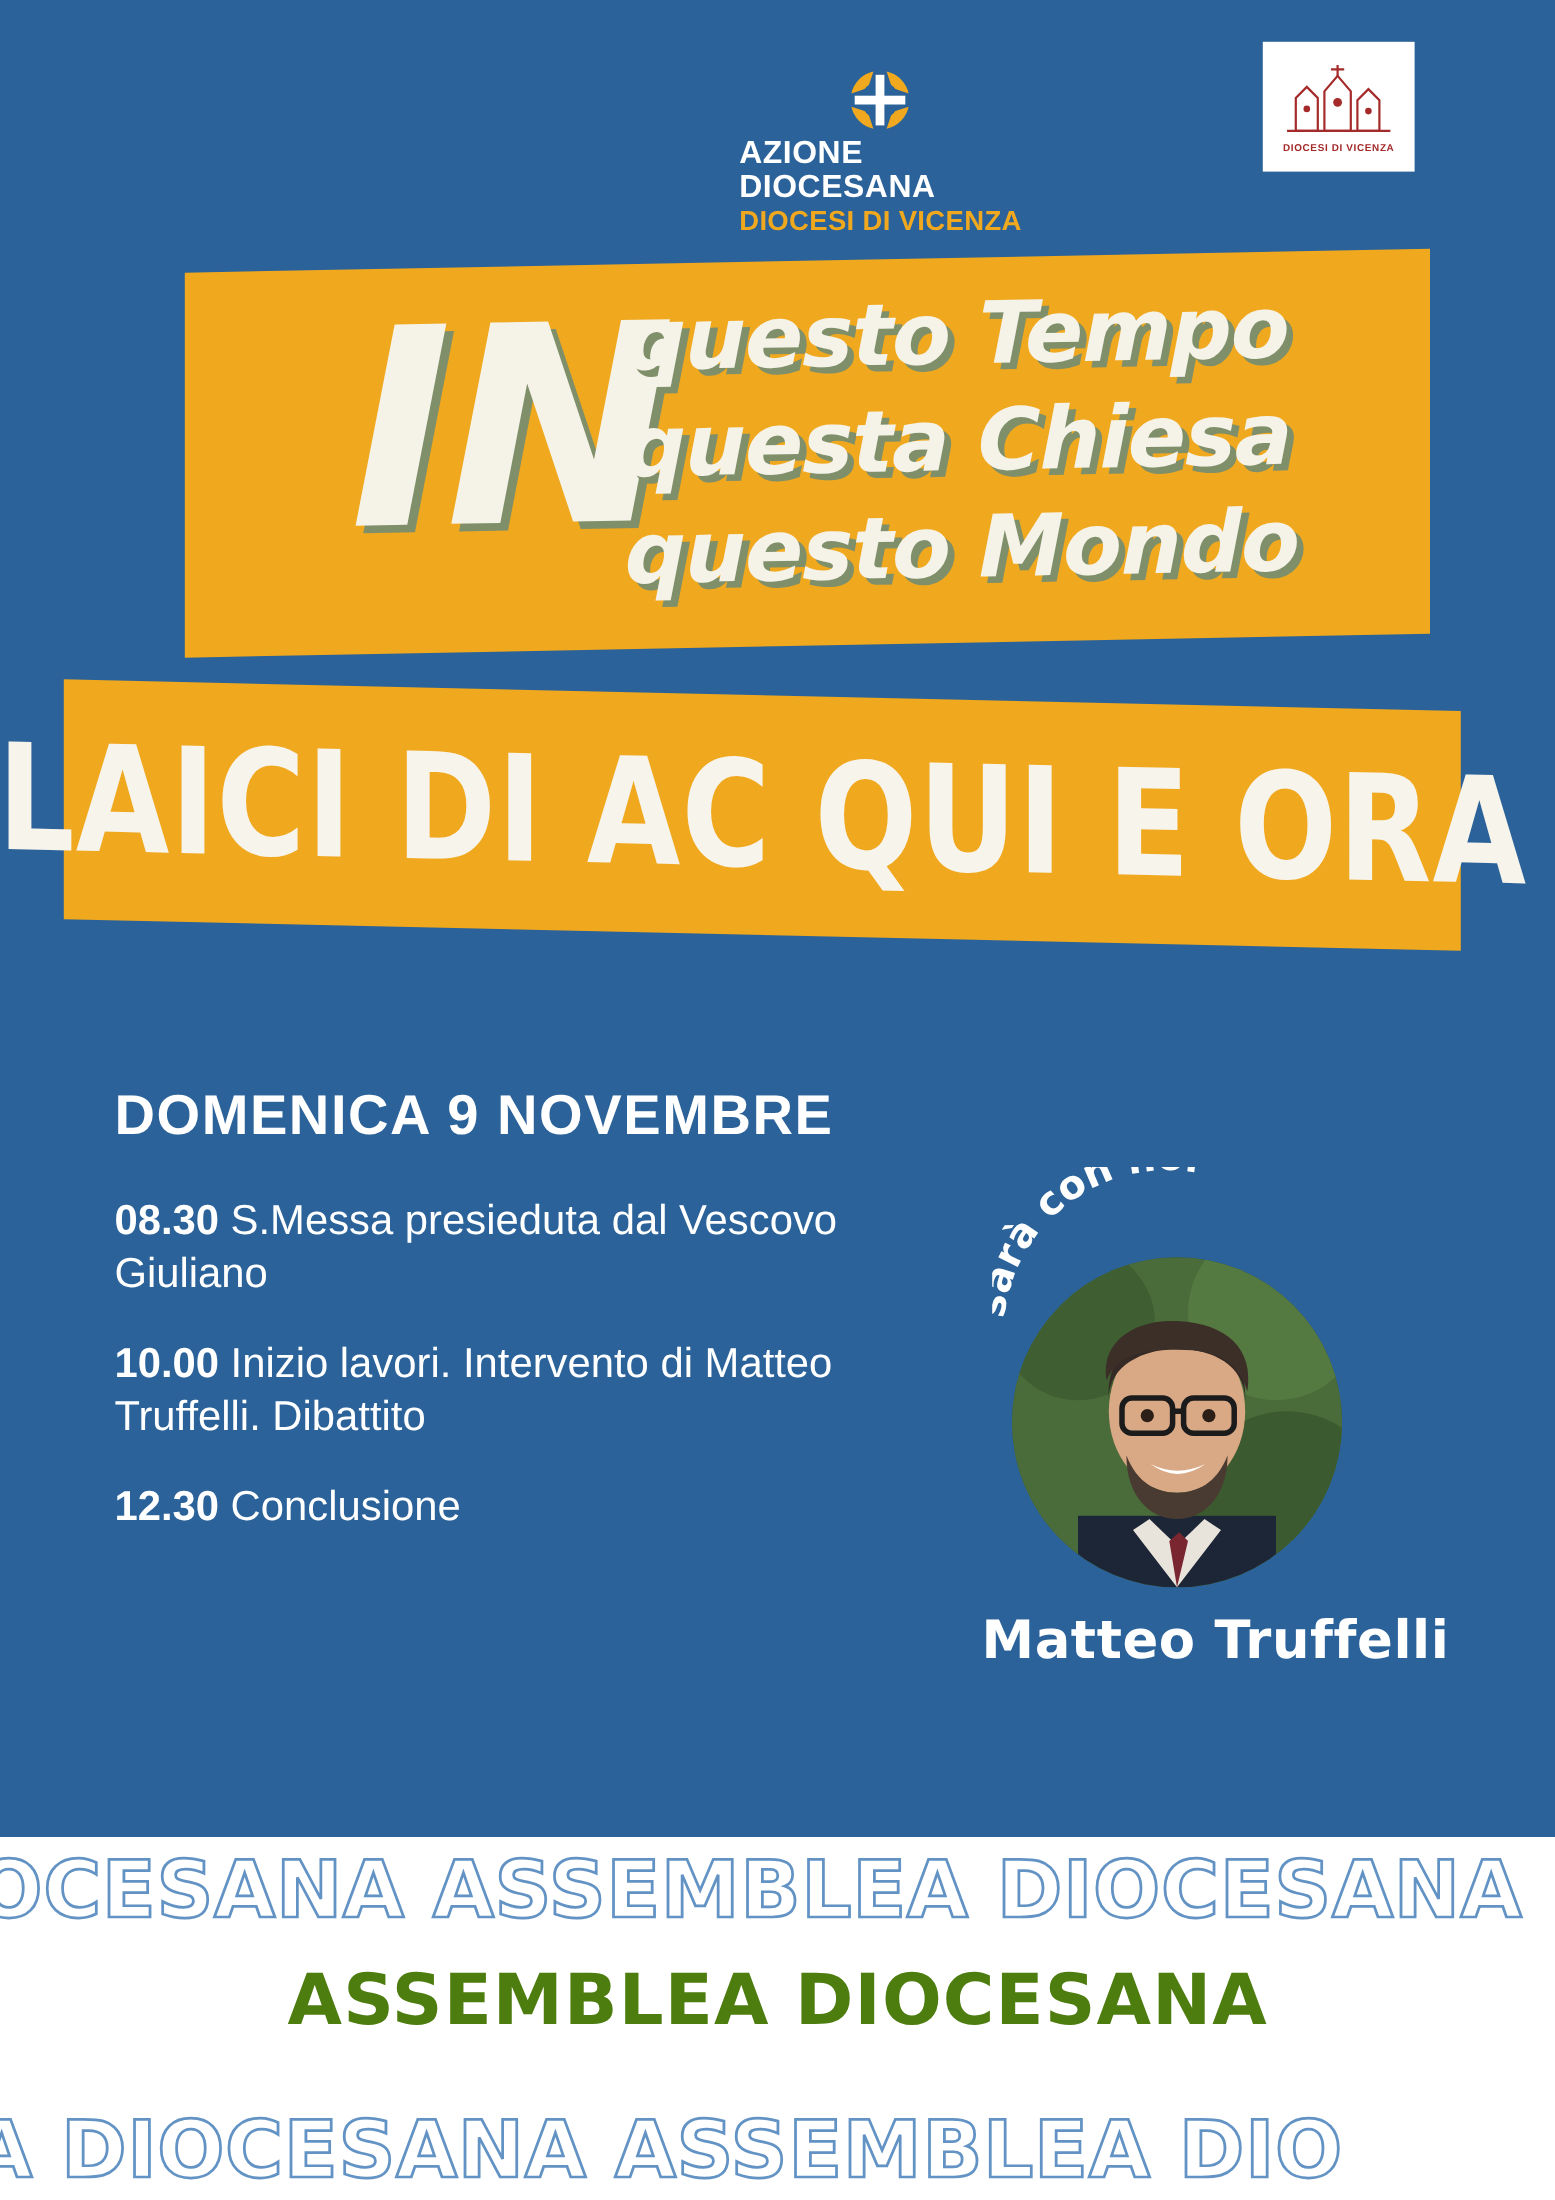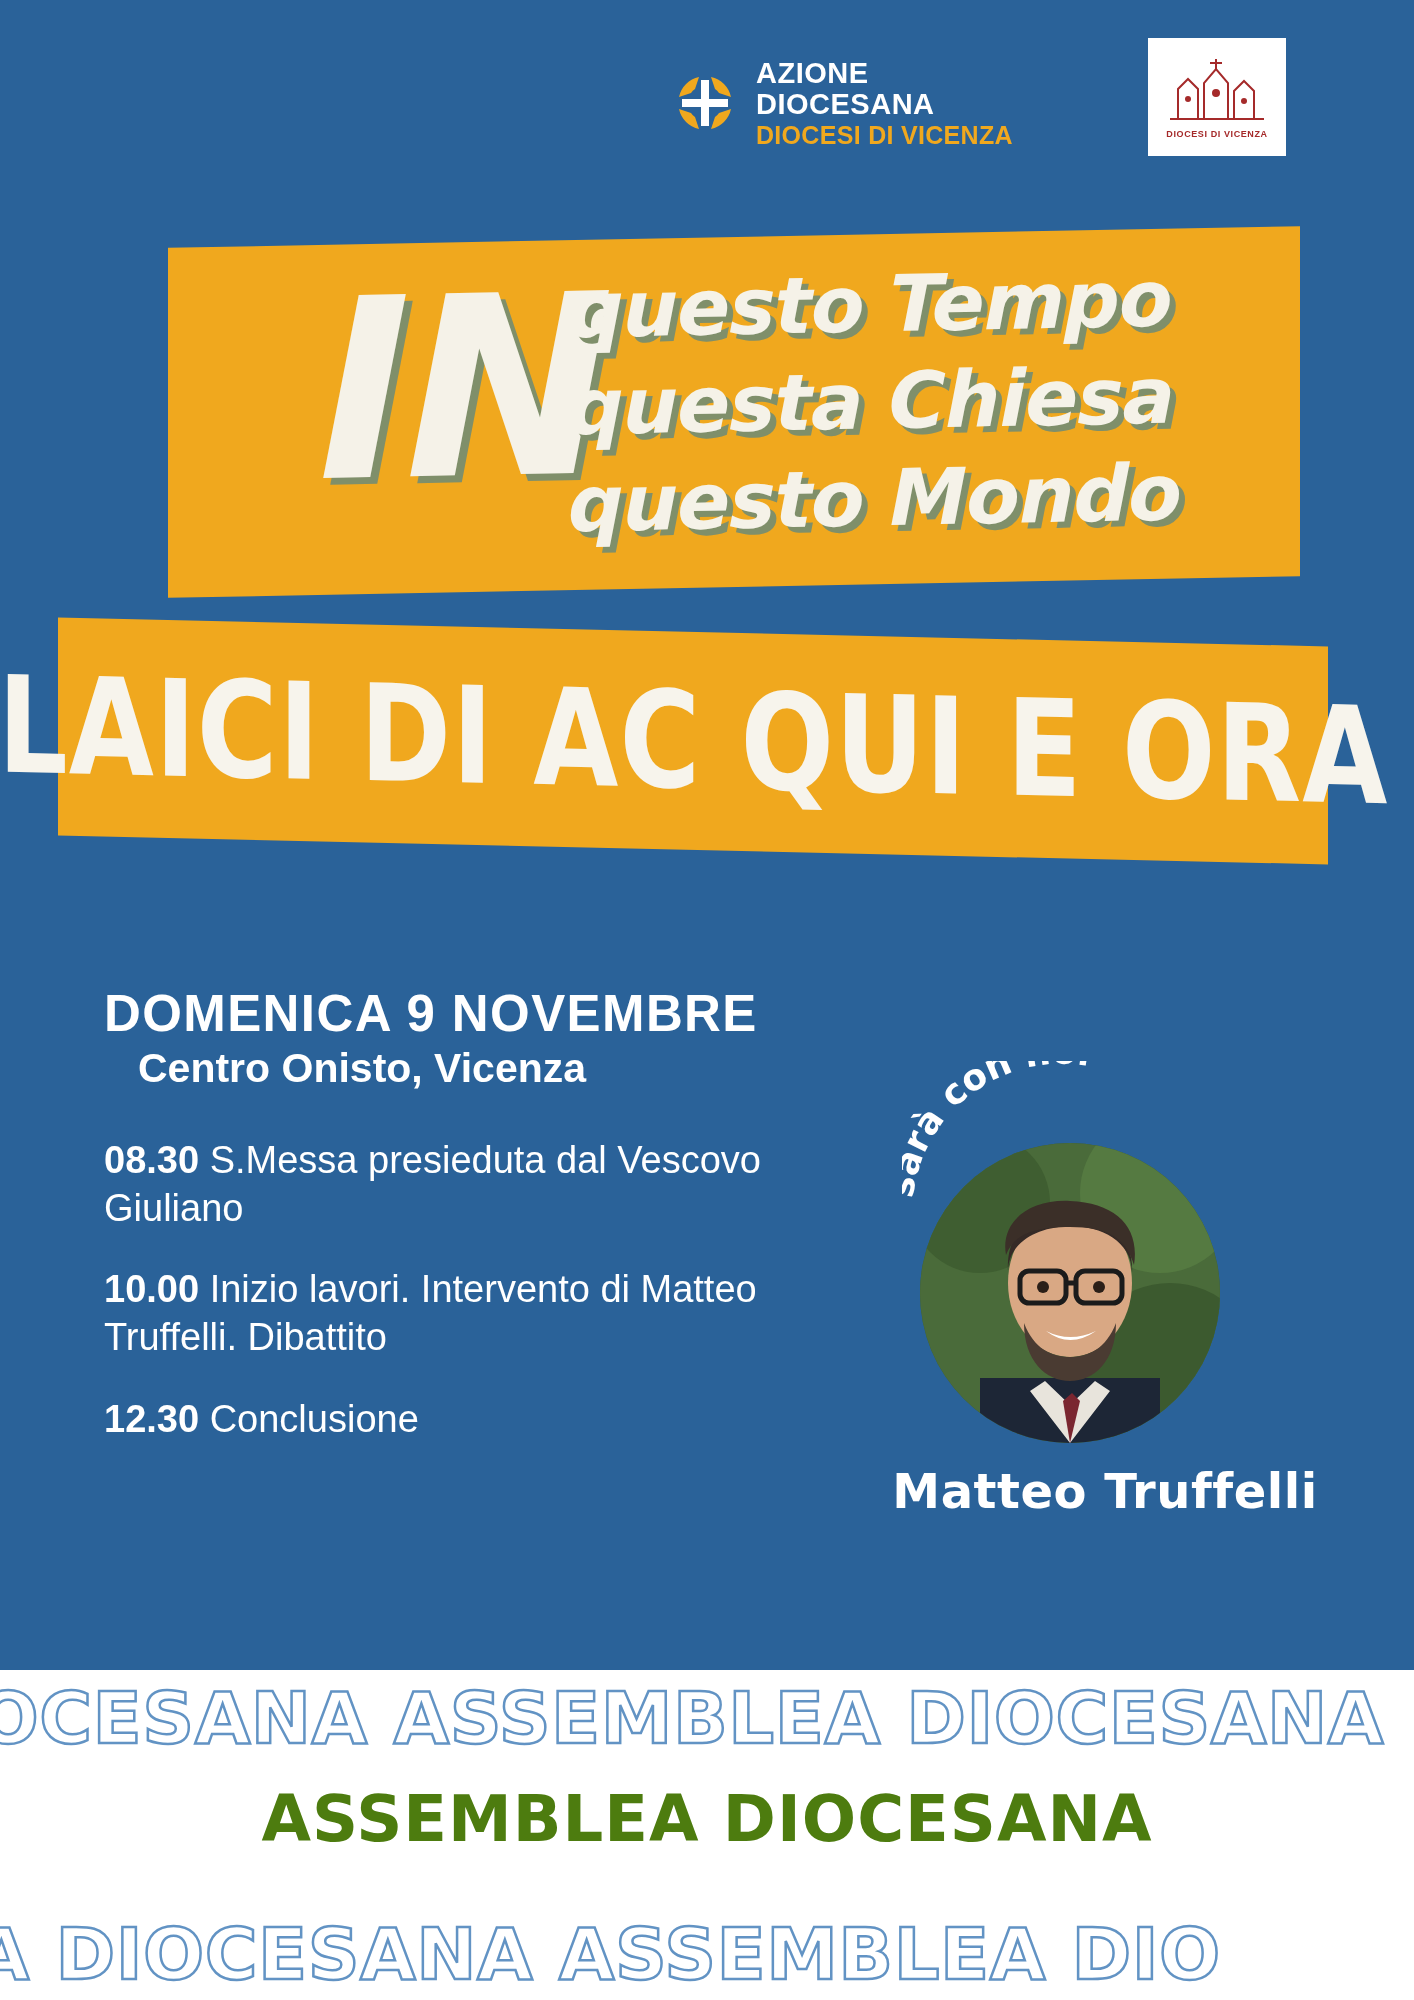--- a/index.html
+++ b/index.html
@@ -23,21 +23,21 @@
     left: 0;
     width: 100%;
     height: 120px;
   }
   .ac-logo {
     position: absolute;
     left: 672px;
     top: 28px;
     display: flex;
     align-items: center;
-    gap: 18px;
+    flex-direction: column;
   }
   .ac-mark {
     position: relative;
     width: 66px;
     height: 66px;
   }
   .ac-mark svg { display: block; }
   .ac-words {
     color: #ffffff;
     line-height: 1.07;
@@ -334,21 +334,20 @@
     </div>
   </div>
 
   <div class="title-band-2"></div>
   <div class="band2-text">
     <span>LAICI DI AC QUI E ORA</span>
   </div>
 
   <div class="info">
     <div class="date">DOMENICA 9 NOVEMBRE</div>
-    <div class="place">Centro Onisto, Vicenza</div>
     <div class="schedule">
       <div class="sched-item">
         <b>08.30</b><span> S.Messa presieduta dal Vescovo Giuliano</span>
       </div>
       <div class="sched-item">
         <b>10.00</b><span> Inizio lavori. Intervento di Matteo Truffelli. Dibattito</span>
       </div>
       <div class="sched-item">
         <b>12.30</b><span> Conclusione</span>
       </div>

